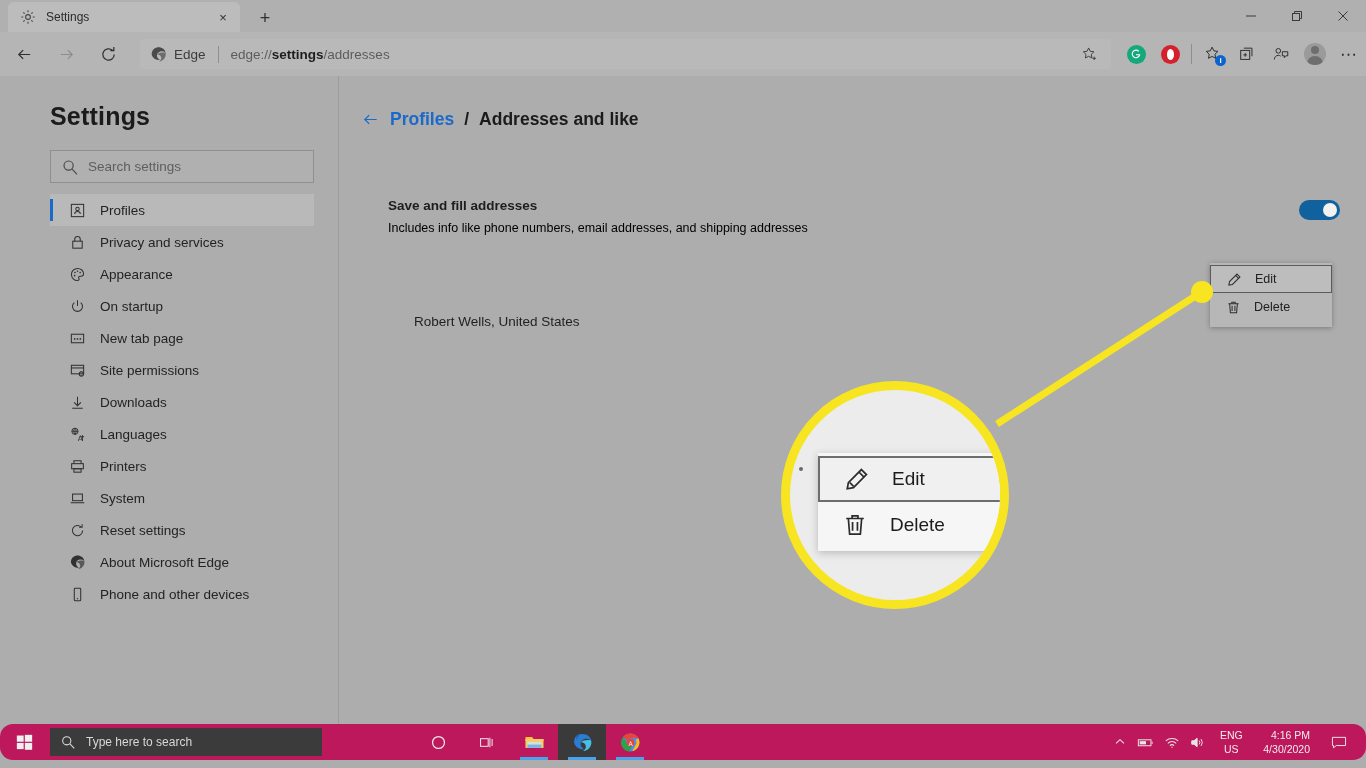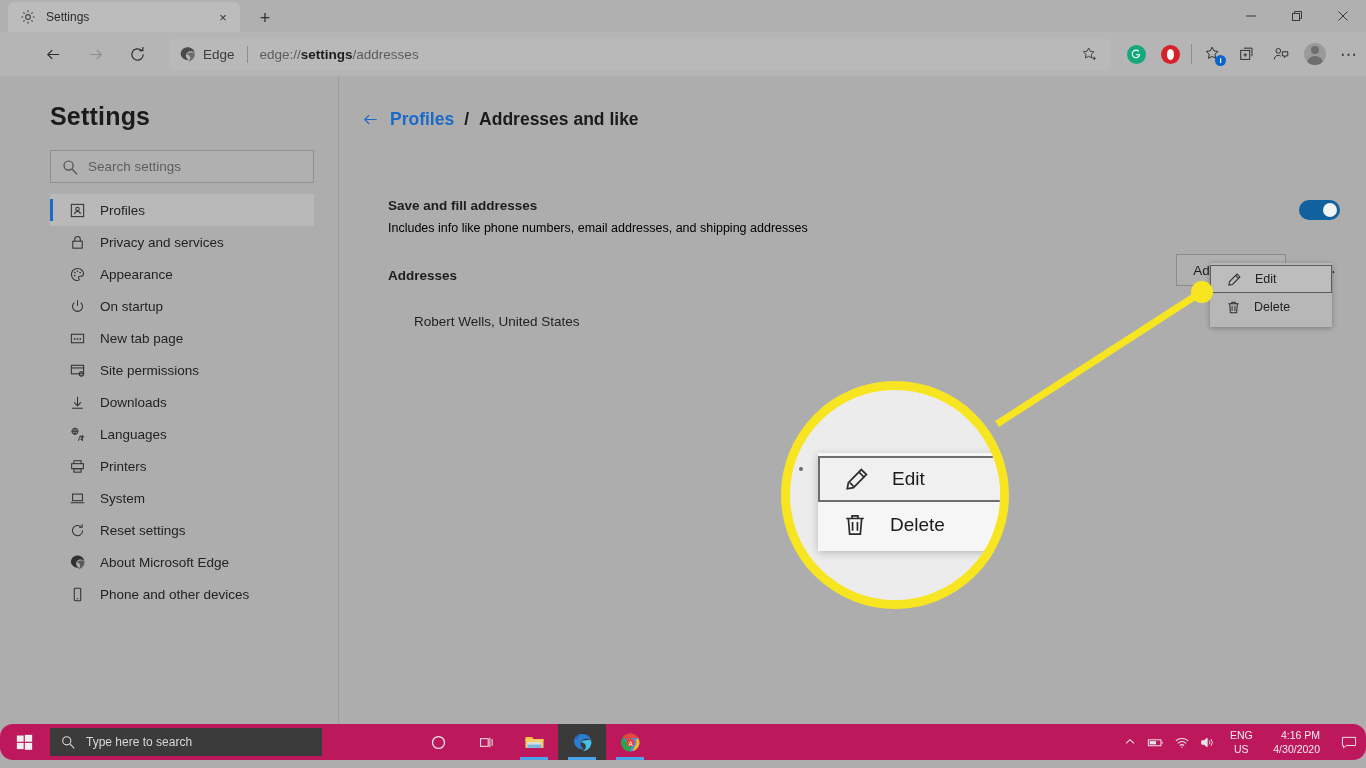--- a/index.html
+++ b/index.html
@@ -53,21 +53,21 @@
   .winbtn {
     width: 46px; height: 32px;
     display: flex; align-items: center; justify-content: center;
     color: #3a3a3a;
   }
 
   
   #toolbar {
     position: absolute; left: 0; top: 32px; width: 1366px; height: 44px;
     background: #b5b5b5;
-    display: flex; align-items: center; padding-left: 29px;
+    display: flex; align-items: center;
   }
   .navbtn {
     width: 36px; height: 36px; margin-left: 6px;
     display: flex; align-items: center; justify-content: center;
     color: #2f2f2f;
   }
   .navbtn.disabled { color: #8d8d8d; }
   #omnibox {
     flex: 1 1 auto;
     height: 30px; margin: 0 8px 0 14px;
@@ -266,21 +266,21 @@
     width: 48px; height: 36px; position: relative;
     display: flex; align-items: center; justify-content: center;
   }
   .tb-app.running::after {
     content: ""; position: absolute; bottom: 0; left: 10px; right: 10px;
     height: 3px; background: #4aa3e8;
   }
   .tb-app.active { background: #3a3a3a; }
   #tray {
     margin-left: auto; display: flex; align-items: center; height: 32px;
-    padding-right: 0;
+    padding-right: 10px;
   }
   .tray-icon { width: 26px; height: 36px; display: flex; align-items: center; justify-content: center; color: #e6e6e6; }
   #tray-lang {
     display: flex; flex-direction: column; align-items: center; justify-content: center;
     width: 40px; height: 36px; color: #eee; font-size: 10.5px; line-height: 1.35;
   }
   #tray-clock {
     display: flex; flex-direction: column; align-items: flex-end; justify-content: center;
     height: 36px; padding: 0 12px; color: #eee; font-size: 10.5px; line-height: 1.35;
   }
@@ -577,25 +577,20 @@
       </div>
 
       <div class="row" id="row-savefill">
         <div class="row-title">Save and fill addresses</div>
         <div class="row-sub">Includes info like phone numbers, email addresses, and shipping addresses</div>
         <div id="toggle">
           <span class="knob"></span>
         </div>
       </div>
 
-      <div class="row" id="row-addresses">
-        <span id="addresses-label">Addresses</span>
-        <button id="add-address-btn">Add address</button>
-        <span class="dots-h">···</span>
-      </div>
 
       <div class="row" id="row-entry">
         <span id="entry-name">Robert Wells, United States</span>
         <span class="dots-h" id="entry-dots">···</span>
       </div>
     </div>
   </div>
 
   <div id="ctxmenu">
     <div class="mi focused">

